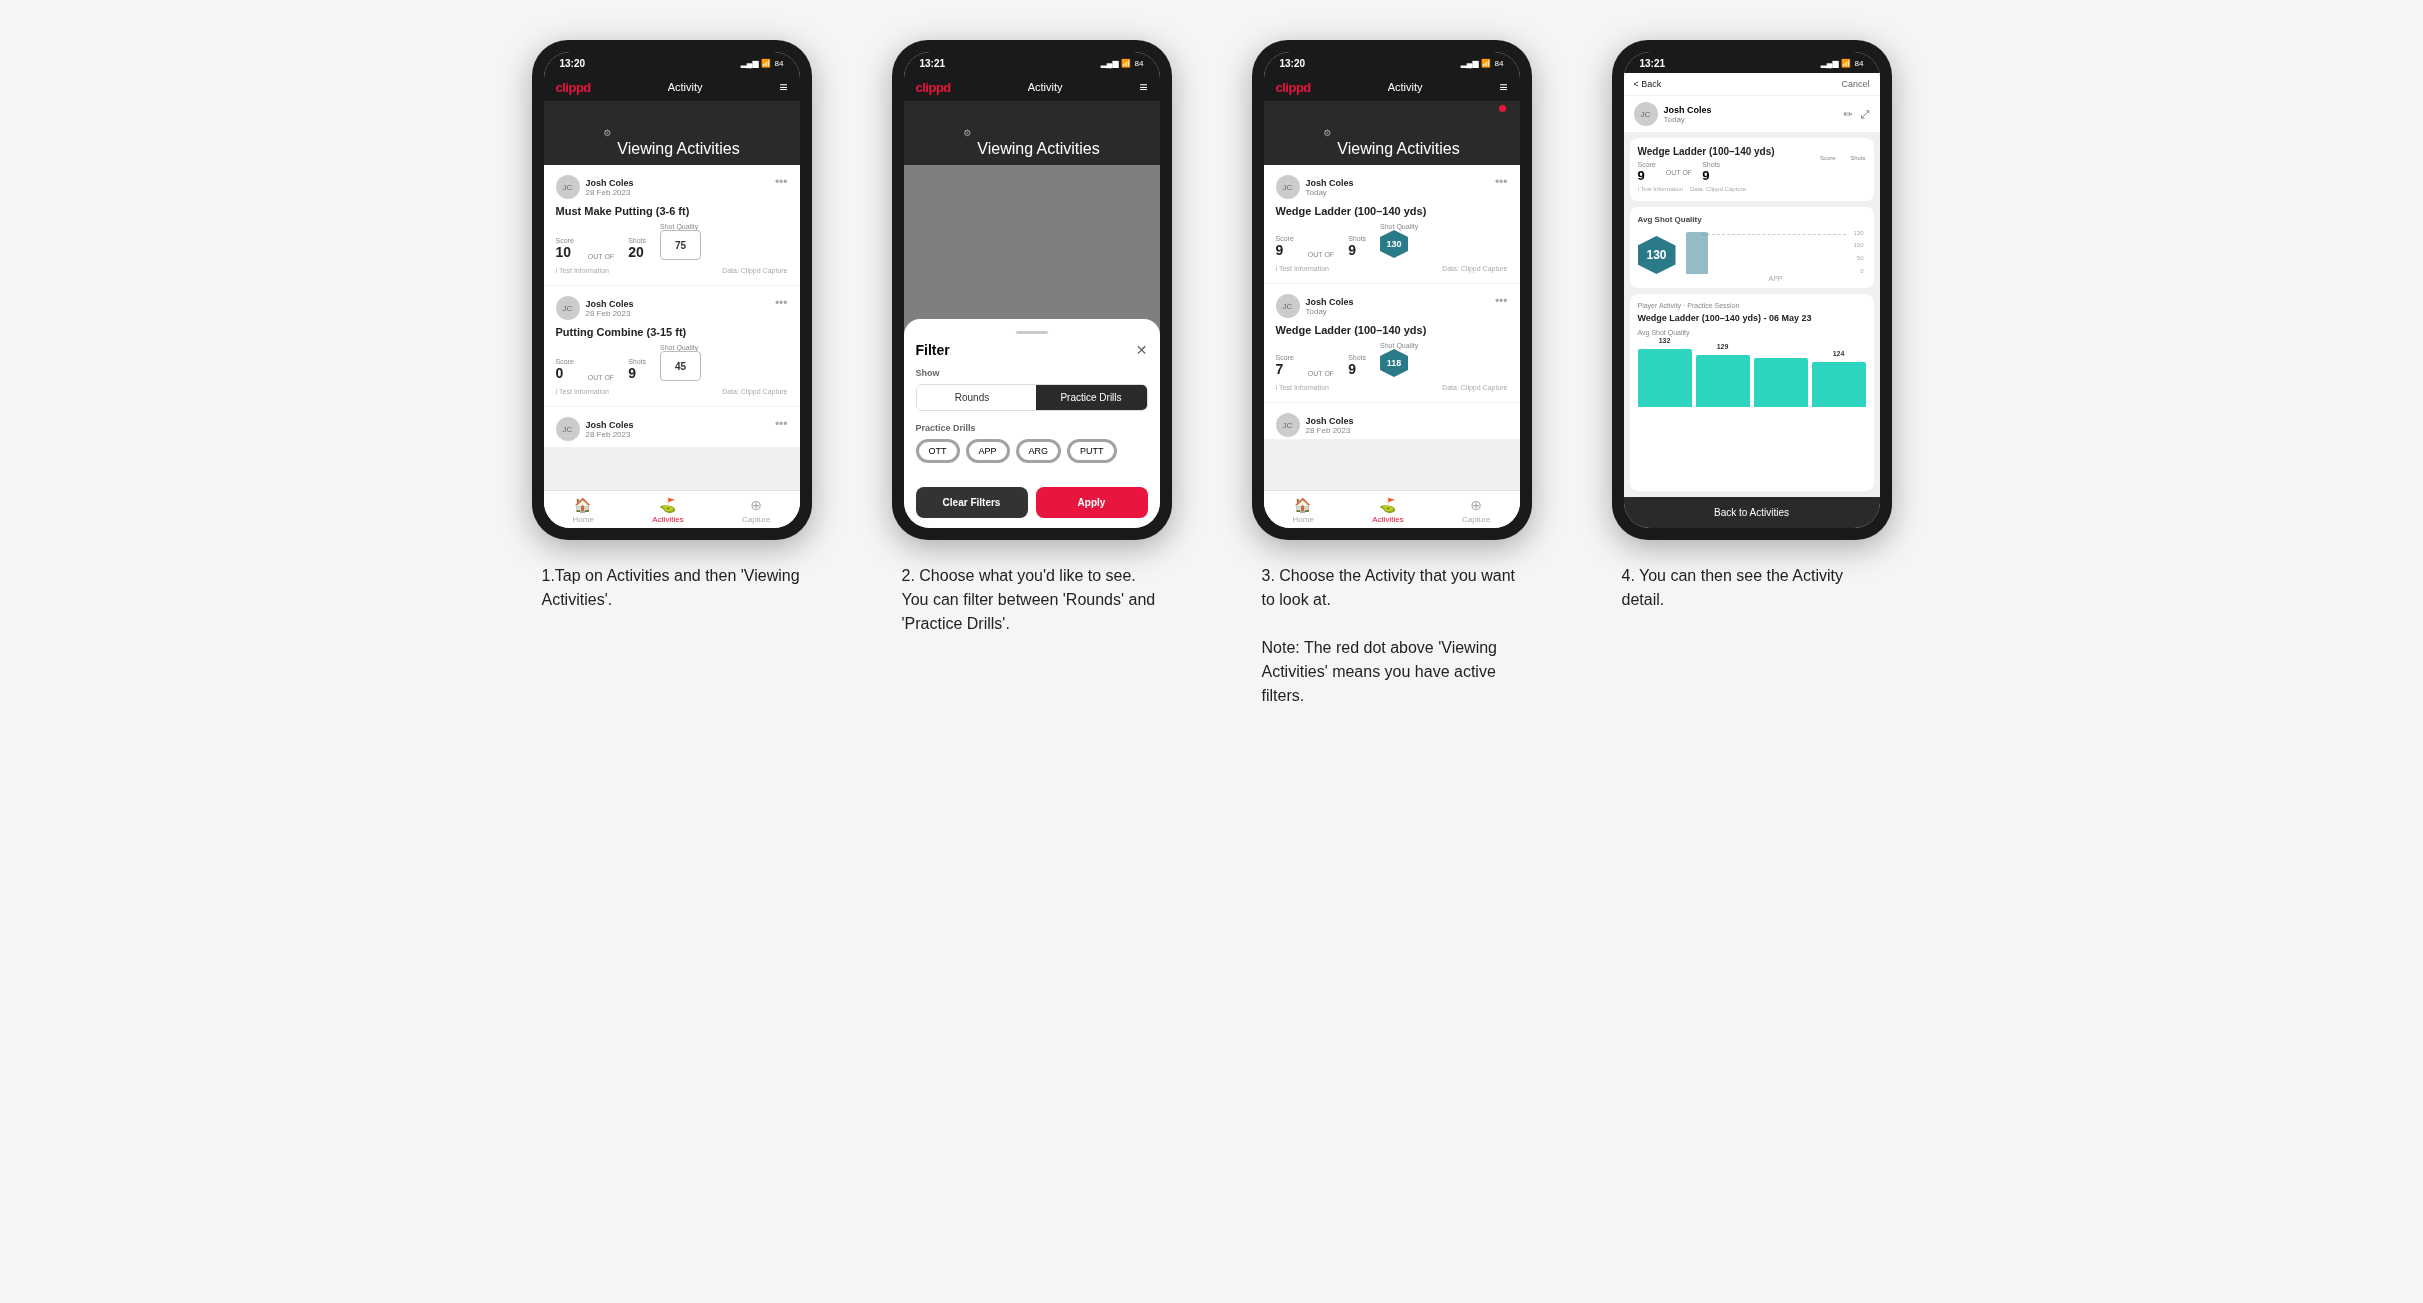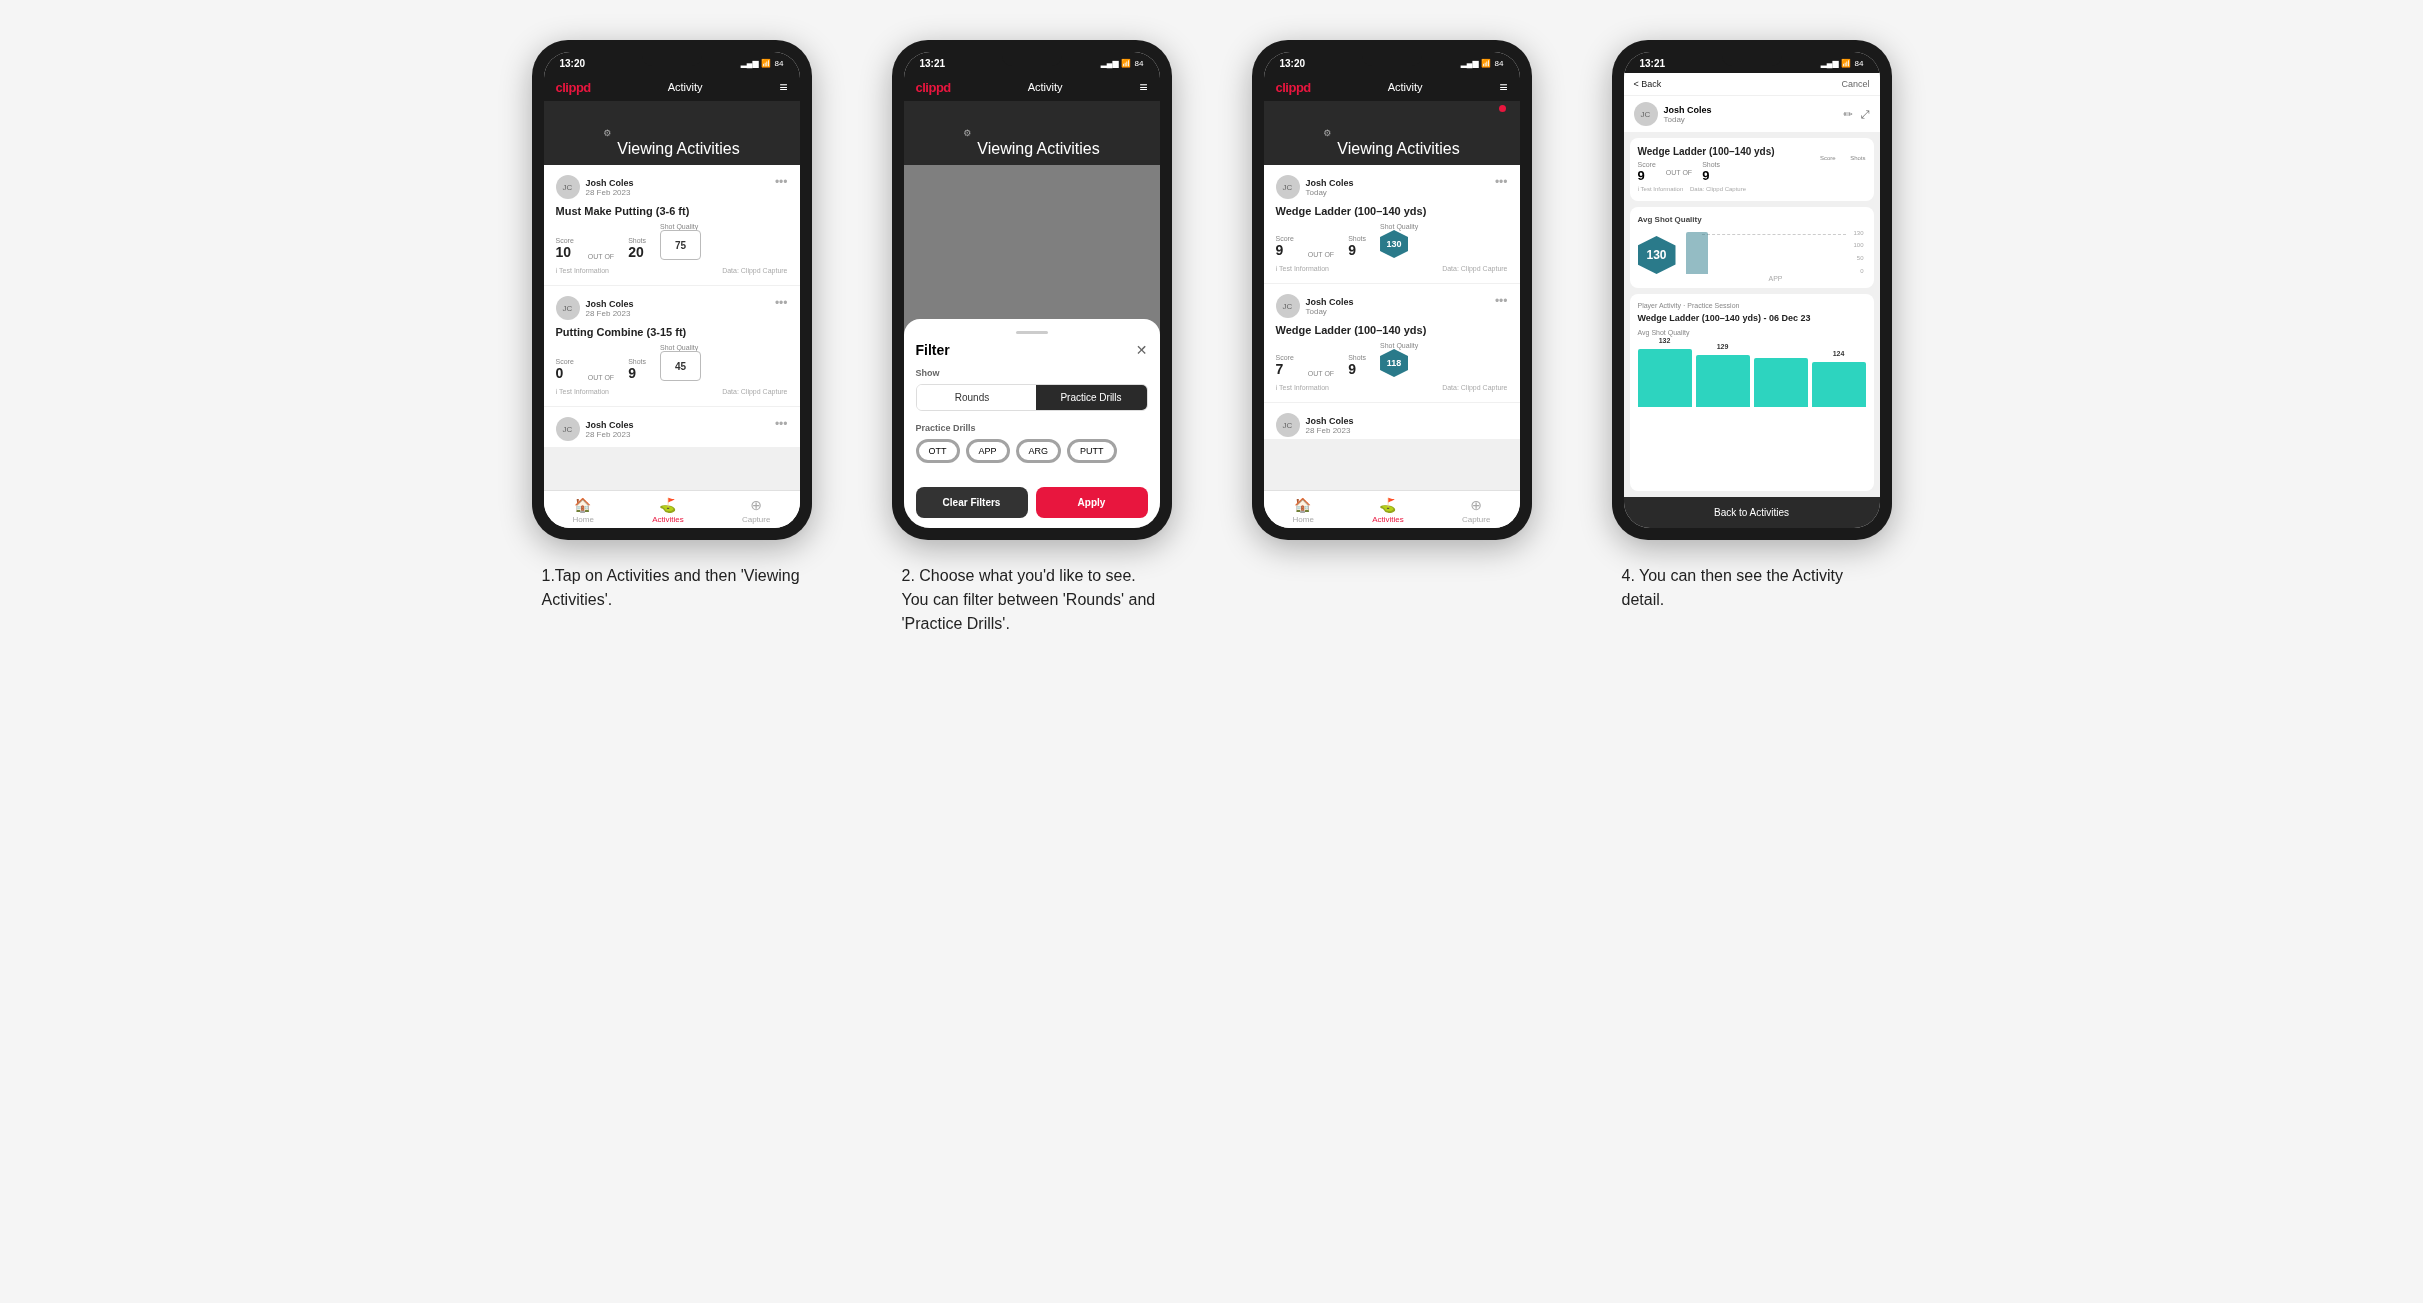--- a/index.html
+++ b/index.html
@@ -698,20 +698,23 @@
             <span class="nav-item-icon active" style="color:#e8163e;">⛳</span>
             <span class="nav-item-label active" style="color:#e8163e;">Activities</span>
           </div>
           <div class="nav-item">
             <span class="nav-item-icon">⊕</span>
             <span class="nav-item-label">Capture</span>
           </div>
         </div>
       </div>
     </div>
+    <div class="caption" style="white-space: pre-line;">3. Choose the Activity that you want to look at.
+
+Note: The red dot above 'Viewing Activities' means you have active filters.</div>
   </div>
 
   <div class="phone-column">
     <div class="phone-frame">
       <div class="notch"></div>
       <div class="phone-screen" style="background:#f0f0f0;">
         <div class="status-bar">
           <span class="status-time">13:21</span>
           <div class="status-icons">
             <span>▂▄▆</span>
@@ -776,21 +779,21 @@
                   <div style="background:#2a7a8a;opacity:0.5;height:42px;width:22px;border-radius:2px 2px 0 0;"></div>
                 </div>
                 <div style="font-size:7px;color:#aaa;text-align:center;margin-top:1px;">APP</div>
               </div>
             </div>
           </div>
         </div>
 
         <div class="player-activity-section">
           <div class="pas-label">Player Activity · Practice Session</div>
-          <div class="pas-title">Wedge Ladder (100–140 yds) - 06 Dec 23</div>
+          <div class="pas-title">Wedge Ladder (100–140 yds) - 06 May 23</div>
           <div style="font-size:7px;color:#888;margin-bottom:6px;">Avg Shot Quality</div>
           <div class="bar-chart-section">
             <div class="bar-chart-bars">
               <div class="bar-chart-bar" style="height:90%;">
                 <span class="bar-label">132</span>
               </div>
               <div class="bar-chart-bar" style="height:80%;">
                 <span class="bar-label">129</span>
               </div>
               <div class="bar-chart-bar" style="height:75%;">

